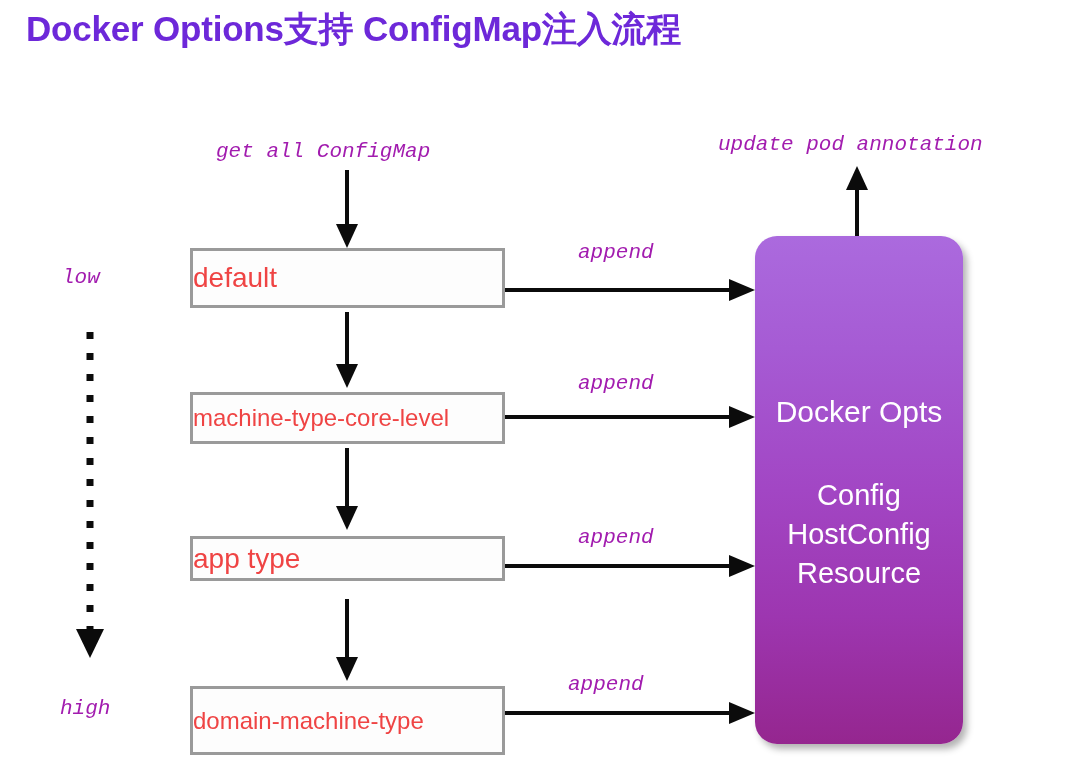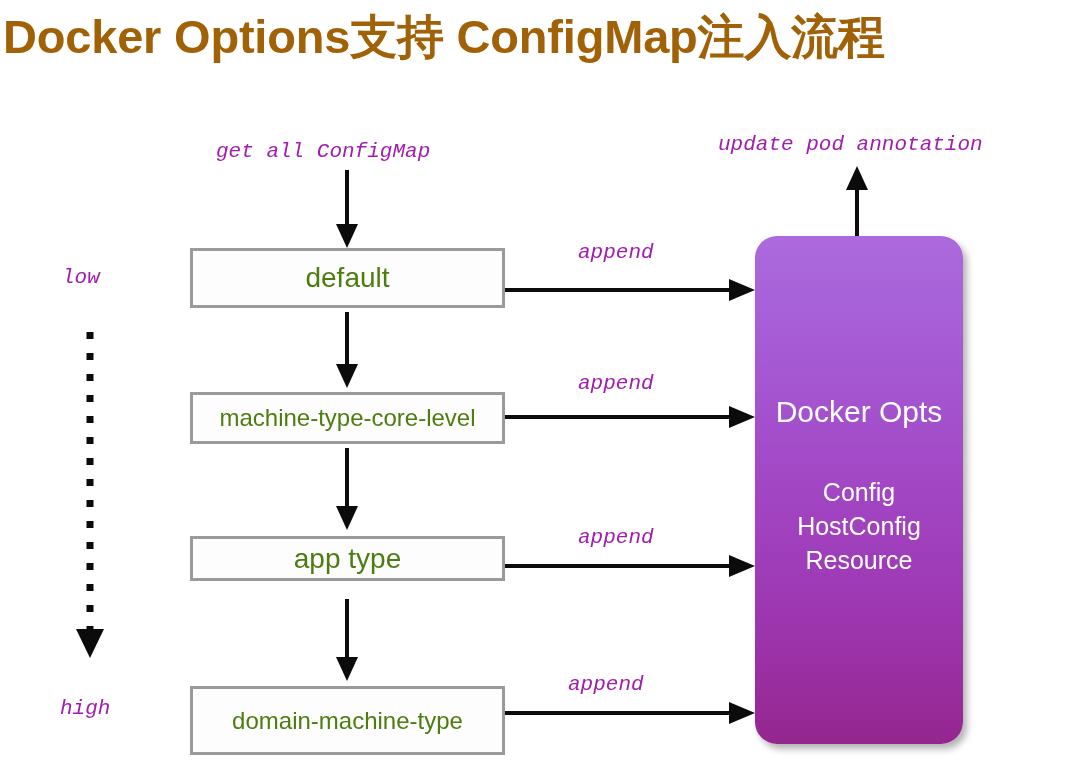--- a/index.html
+++ b/index.html
@@ -11,26 +11,26 @@
     width: 1080px;
     height: 766px;
     position: relative;
     overflow: hidden;
     font-family: "Liberation Sans", sans-serif;
     color: #3a3a3a;
   }
 
   #diagram-title {
     position: absolute;
-    left: 3px;
+    left: 26px;
     top: 6px;
-    font-size: 47px;
+    font-size: 35px;
     font-weight: bold;
     letter-spacing: -0.2px;
-    color: #a16207;
+    color: #6d28d9;
     white-space: nowrap;
   }
 
   
   .mono-label {
     position: absolute;
     font-family: "Liberation Mono", "DejaVu Sans Mono", monospace;
     font-style: italic;
     font-size: 21px;
     color: #a21caf;
@@ -40,22 +40,21 @@
   
   .config-box {
     position: absolute;
     left: 190px;
     width: 315px;
     box-sizing: border-box;
     background: #fdfdfd;
     border: 3px solid #9a9a9a;
     display: flex;
     align-items: center;
-    justify-content: center;
-    color: #4d7c0f;
+    color: #ef4444;
     white-space: nowrap;
   }
   .config-box .box-label { pointer-events: none; }
 
   #config-box-0 { top: 248px; height: 60px; font-size: 28px; }
   #config-box-1 { top: 392px; height: 52px; font-size: 24px; }
   #config-box-2 { top: 536px; height: 45px; font-size: 28px; }
   #config-box-3 { top: 686px; height: 69px; font-size: 24px; }
 
   
@@ -77,21 +76,21 @@
     top: 160px;
     text-align: center;
     font-size: 30px;
     line-height: 1.05;
   }
   #docker-opts-fields {
     position: absolute;
     left: 0; right: 0;
     top: 240px;
     text-align: center;
-    font-size: 25px;
+    font-size: 29px;
     line-height: 1.35;
   }
 
   
   .arrow-svg {
     position: absolute;
     overflow: visible;
   }
   .arrow-line {
     stroke: #0b0b0b;

